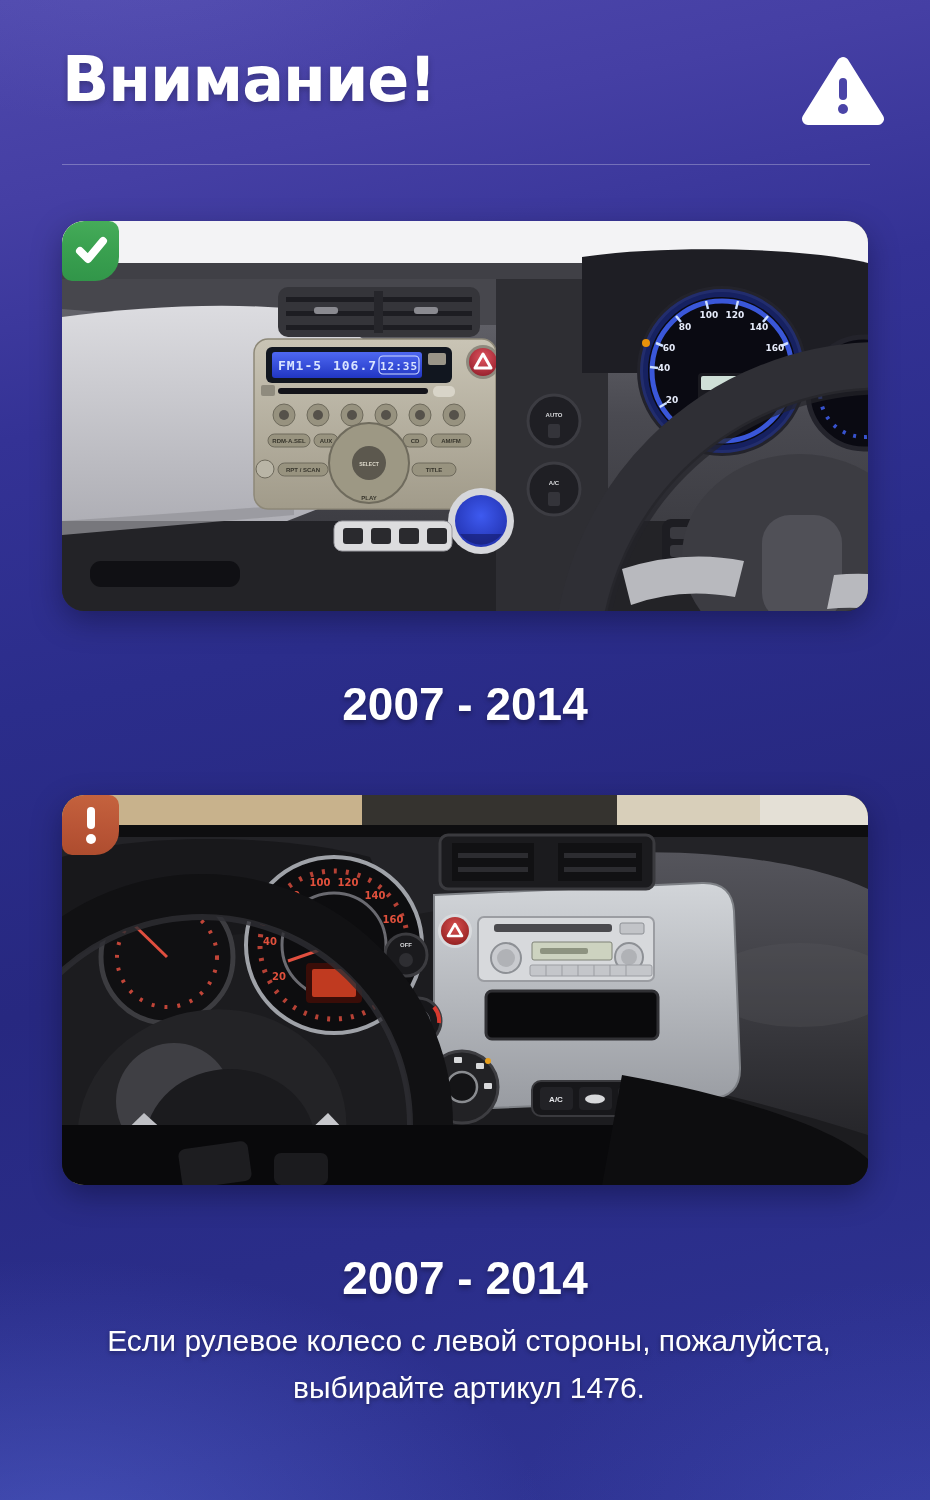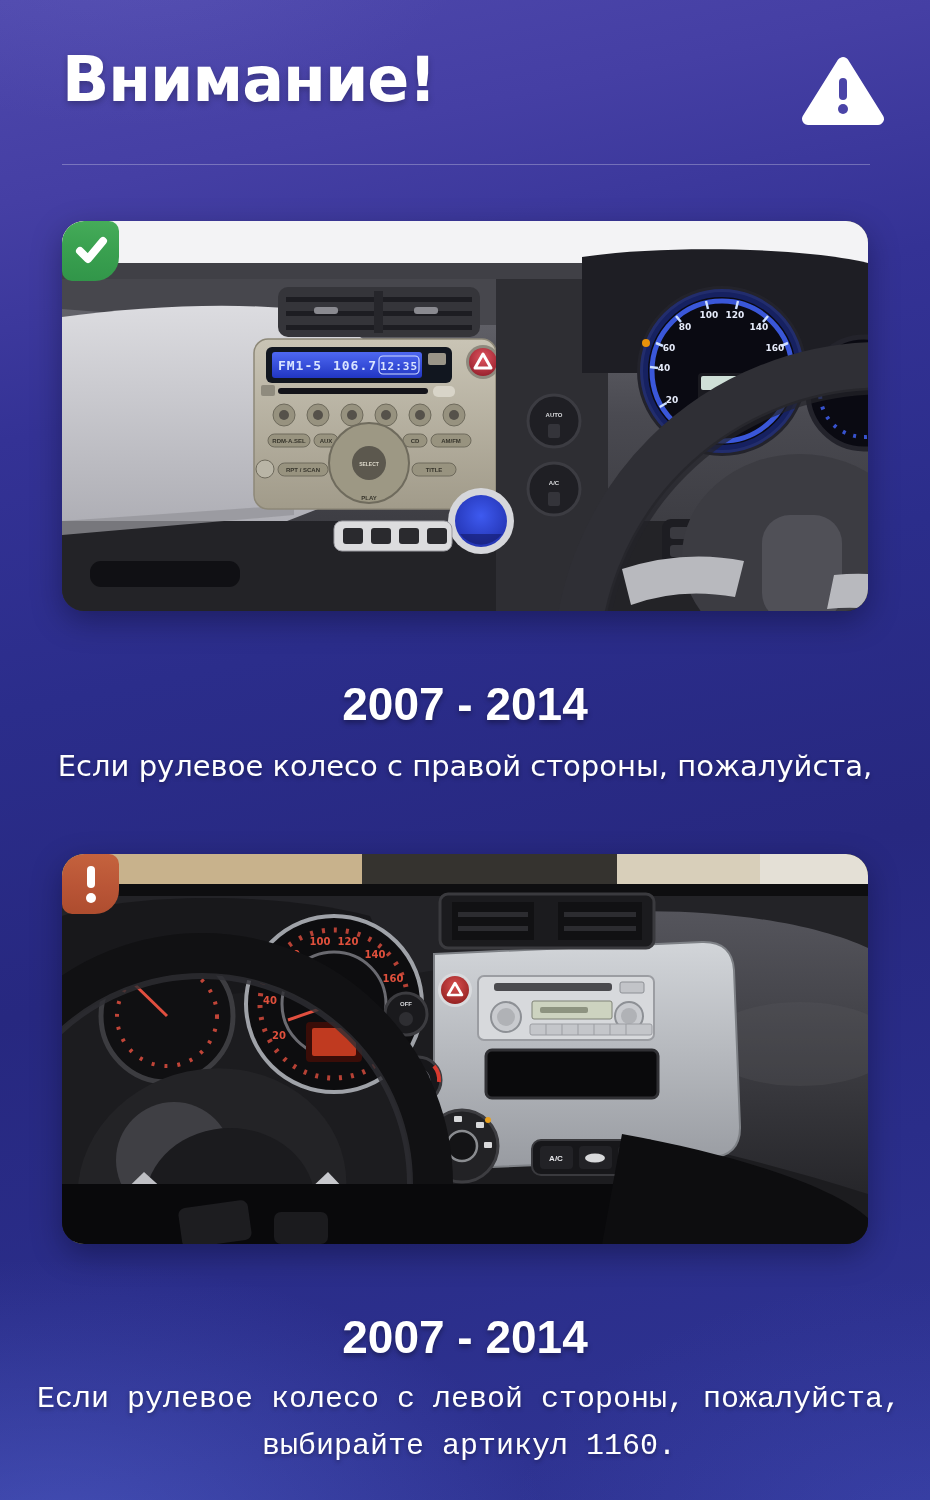--- a/index.html
+++ b/index.html
@@ -38,21 +38,21 @@
 
   .years{
     margin-top:66px;text-align:center;font-size:46px;font-weight:700;letter-spacing:0;
     font-family:"Liberation Sans",sans-serif;text-shadow:0 3px 5px rgba(0,0,10,.35);
   }
   .desc{
     margin-top:12px;text-align:center;font-size:29px;line-height:47px;font-weight:400;
     text-shadow:0 2px 4px rgba(0,0,10,.35);
   }
   .desc.rounded{font-family:"DejaVu Sans",sans-serif;}
-  .desc.plain{font-family:Liberation Mono, monospace;font-size:30px;margin-left:8px;}
+  .desc.plain{font-family:Liberation Sans, sans-serif;font-size:30px;margin-left:8px;}
 
   
   .lcdtxt{font:700 13px "DejaVu Sans Mono",monospace;fill:#d9e4ff;letter-spacing:1px;}
   .gnum{font:700 9px "DejaVu Sans",sans-serif;fill:#e6ebfa;text-anchor:middle;}
   .gnum2{font:700 10px "DejaVu Sans",sans-serif;fill:#e0503c;text-anchor:middle;}
   .tl{font:700 6px "Liberation Sans",sans-serif;fill:#36342b;text-anchor:middle;}
   .tl-light{font:700 7px "Liberation Sans",sans-serif;fill:#e6e7ea;text-anchor:middle;}
   .tl-knob{font:700 6px "Liberation Sans",sans-serif;fill:#d9dadd;text-anchor:middle;}
 </style>
 </head>
@@ -277,21 +277,20 @@
       <ellipse cx="738" cy="335" rx="118" ry="102" fill="#3c3c42"></ellipse>
       <rect x="700" y="294" width="80" height="106" rx="28" fill="#52525a" opacity="0.9"></rect>
       <path d="M560,348 q62,-20 122,-8 l-9,36 q-56,-10 -104,8 Z" fill="#b8b9be"></path>
       <path d="M772,354 q62,-6 112,18 l-17,32 q-48,-22 -102,-16 Z" fill="#b8b9be"></path>
     </g>
   </svg>
 </div>
 
 <div class="years">2007 - 2014</div>
 <div class="desc rounded">
-  <div>Если рулевое колесо с правой стороны, пожалуйста,</div>
 </div>
 
 <div class="card second">
   <div class="badge orange">
     <svg width="40" height="44" viewBox="0 0 40 44">
       <rect x="16" y="4" width="8" height="22" rx="4" fill="#ffffff"></rect>
       <circle cx="20" cy="36" r="5" fill="#ffffff"></circle>
     </svg>
   </div>
 
@@ -449,14 +448,14 @@
       <path d="M560,280 C680,302 770,332 806,364 L806,390 L540,390 Z" fill="#0d0d0f"></path>
       <rect x="118" y="350" width="70" height="40" rx="7" fill="#1d1d20" transform="rotate(-8 153 370)"></rect>
       <rect x="212" y="358" width="54" height="32" rx="7" fill="#1b1b1e"></rect>
     </g>
   </svg>
 </div>
 
 <div class="years">2007 - 2014</div>
 <div class="desc plain">
   <div>Если рулевое колесо с левой стороны, пожалуйста,</div>
-  <div>выбирайте артикул 1160.</div>
+  <div>выбирайте артикул 1476.</div>
 </div>
 
 </body></html>

